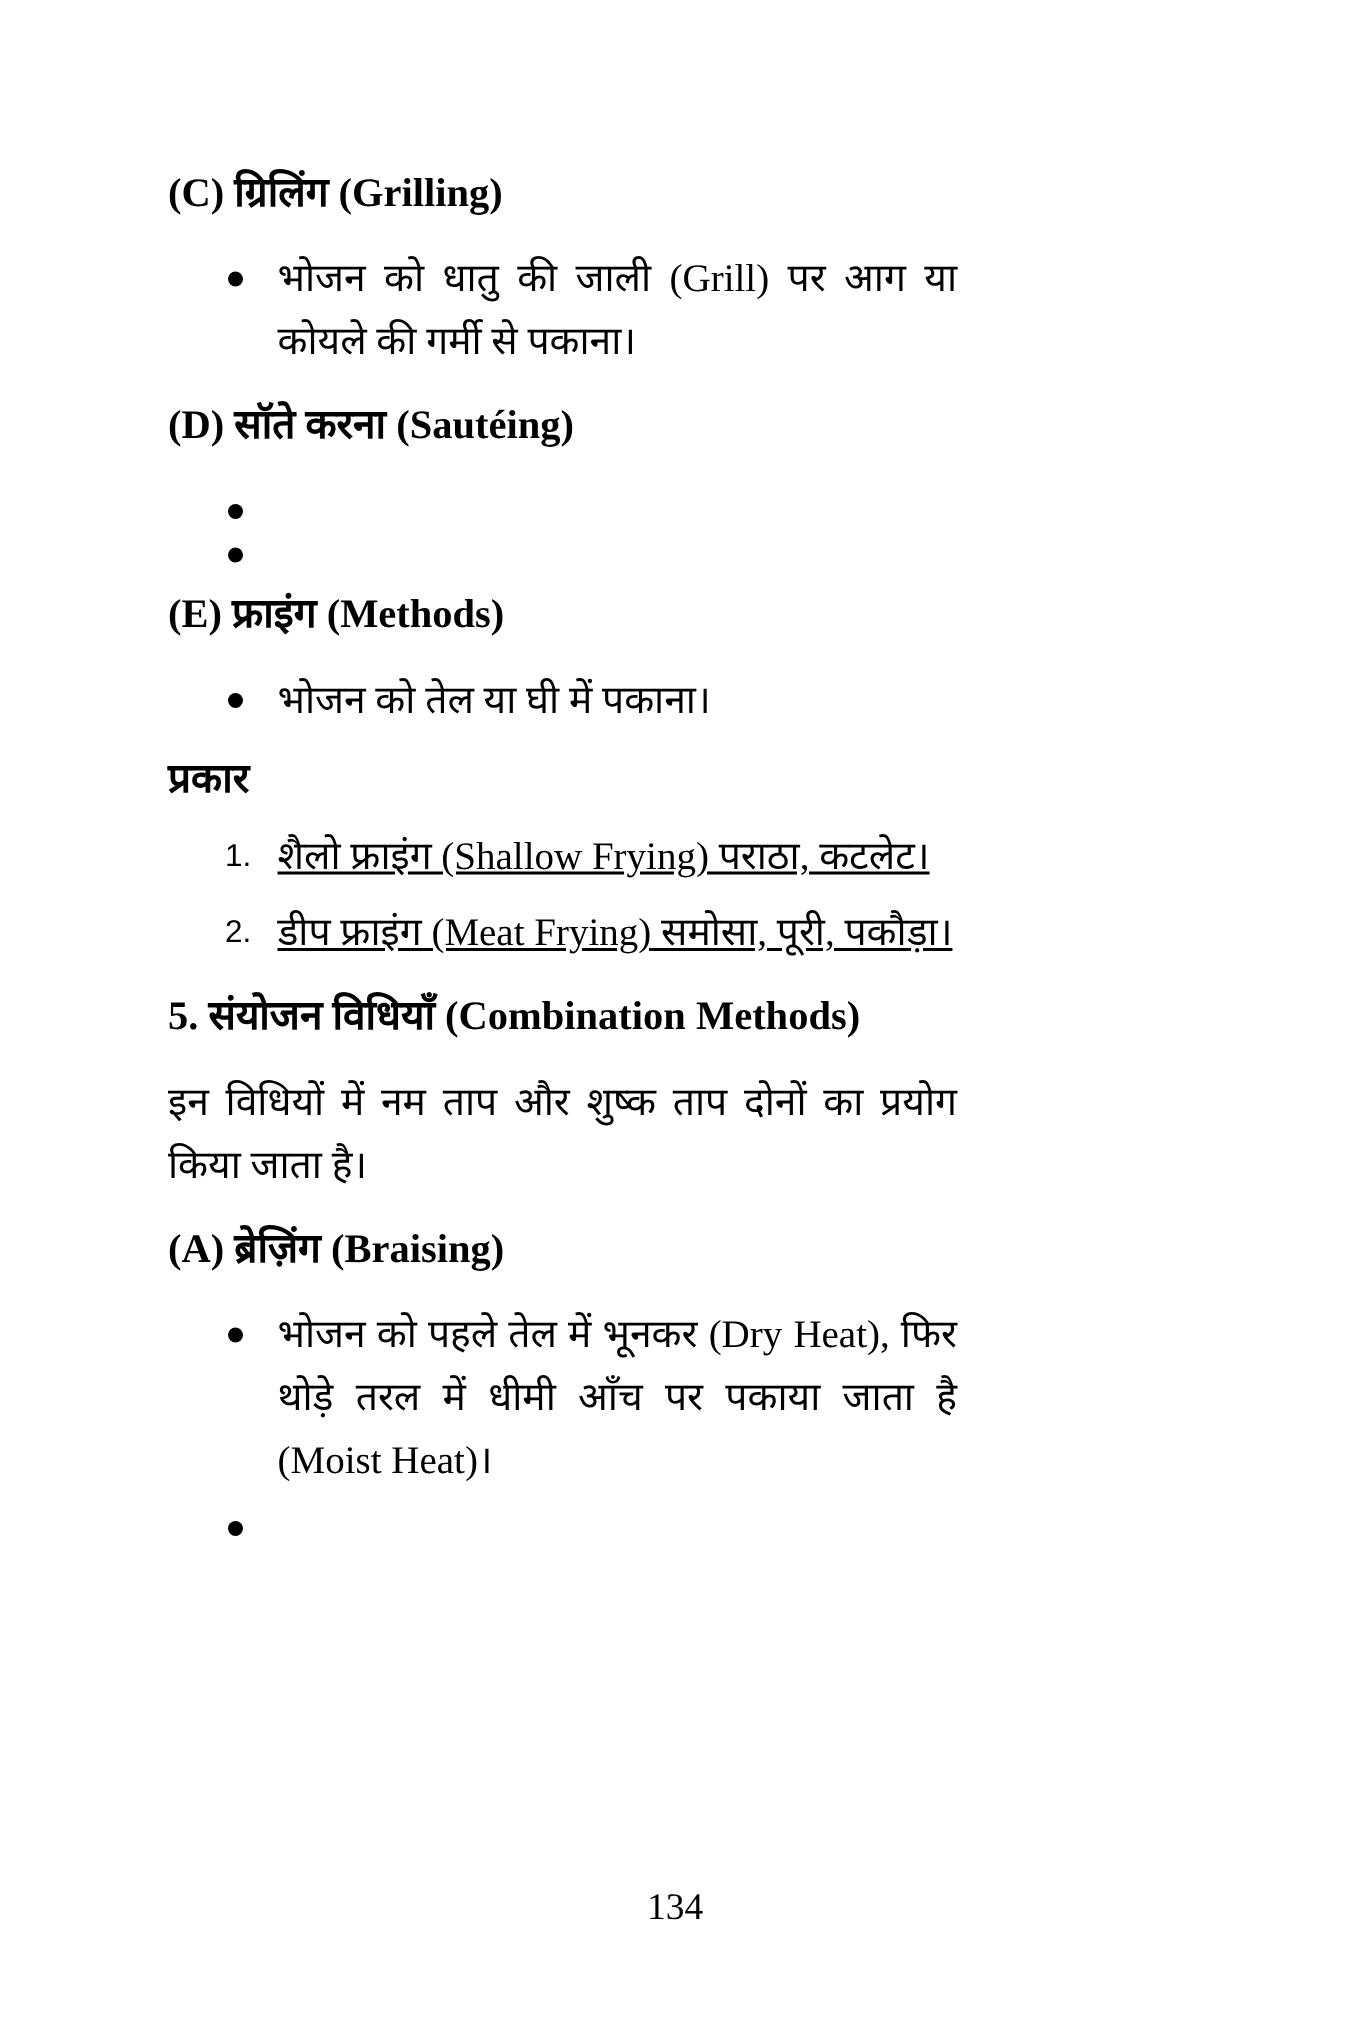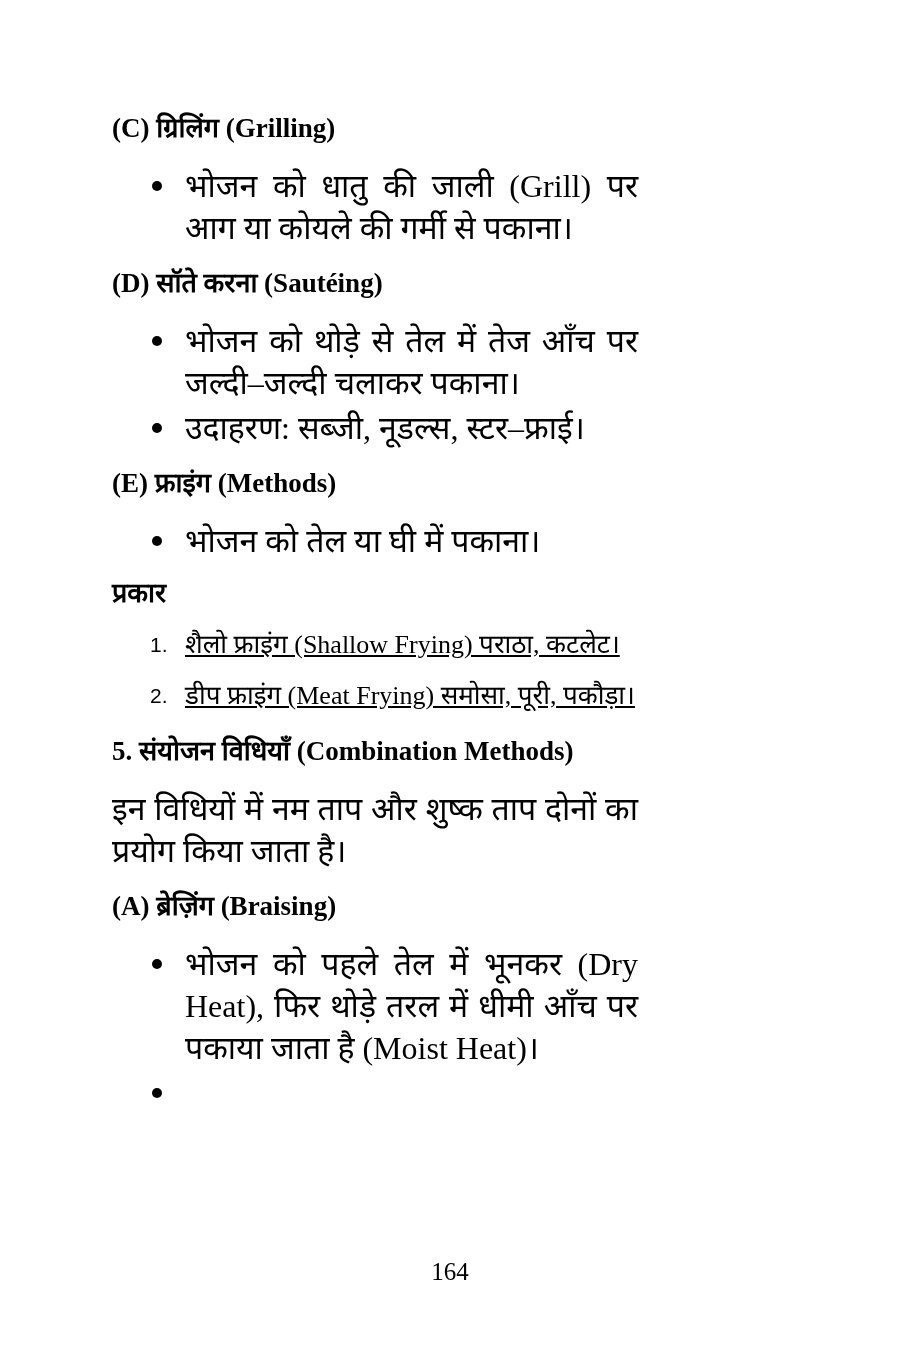--- a/index.html
+++ b/index.html
@@ -24,32 +24,32 @@
     margin-bottom: 16px;
   }
   .subheading {
     font-size: 27px;
     font-weight: bold;
     line-height: 42px;
     margin-top: 10px;
     margin-bottom: 10px;
   }
   .para {
-    font-size: 32px;
+    font-size: 26px;
     line-height: 42px;
     margin-top: 6px;
     margin-bottom: 6px;
     text-align: justify;
     text-align-last: left;
   }
   .bullet-item {
     display: flex;
     align-items: flex-start;
     margin-bottom: 3px;
-    font-size: 32px;
+    font-size: 26px;
     line-height: 42px;
   }
   .bullet-marker-col {
     flex: 0 0 73px;
     padding-left: 40px;
   }
   .bullet-dot {
     display: block;
     width: 10px; height: 10px;
     border-radius: 50%;
@@ -102,28 +102,26 @@
     <p class="bullet-text">भोजन को धातु की जाली (Grill) पर आग या कोयले की गर्मी से पकाना।</p>
   </div>
 
 
   <h2 class="heading">(D) सॉते करना (Sautéing)</h2>
 
   <div class="bullet-item">
     <span class="bullet-marker-col">
         <span class="bullet-dot"></span>
       </span>
-    <p class="bullet-text">भोजन को थोड़े से तेल में तेज आँच पर जल्दी–जल्दी चलाकर पकाना।</p>
   </div>
 
   <div class="bullet-item">
     <span class="bullet-marker-col">
         <span class="bullet-dot"></span>
       </span>
-    <p class="bullet-text">उदाहरण: सब्जी, नूडल्स, स्टर–फ्राई।</p>
   </div>
 
   <h2 class="heading">(E) फ्राइंग (Methods)</h2>
 
   <div class="bullet-item">
     <span class="bullet-marker-col">
         <span class="bullet-dot"></span>
       </span>
     <p class="bullet-text">भोजन को तेल या घी में पकाना।</p>
   </div>
@@ -152,15 +150,15 @@
       </span>
     <p class="bullet-text">भोजन को पहले तेल में भूनकर (Dry Heat), फिर थोड़े तरल में धीमी आँच पर पकाया जाता है (Moist Heat)।</p>
   </div>
 
   <div class="bullet-item">
     <span class="bullet-marker-col">
         <span class="bullet-dot"></span>
       </span>
   </div>
 
-  <div class="page-number">164</div>
+  <div class="page-number">134</div>
 
 </div>
 
 </body></html>

